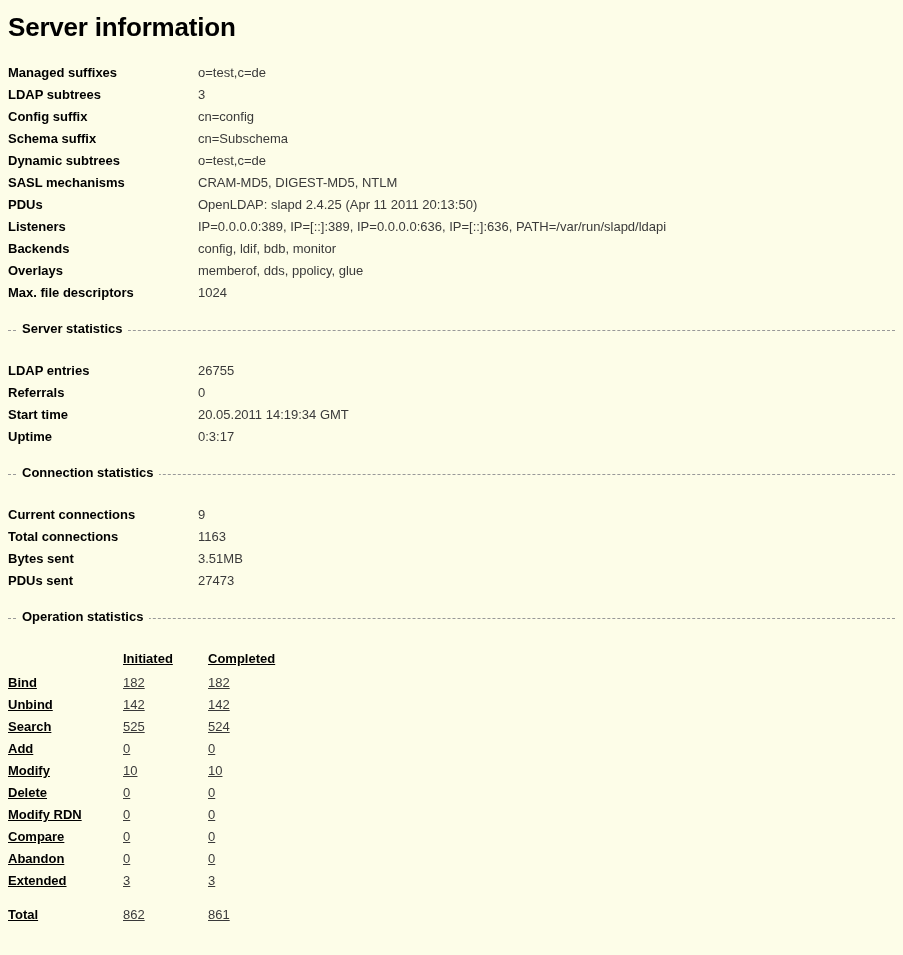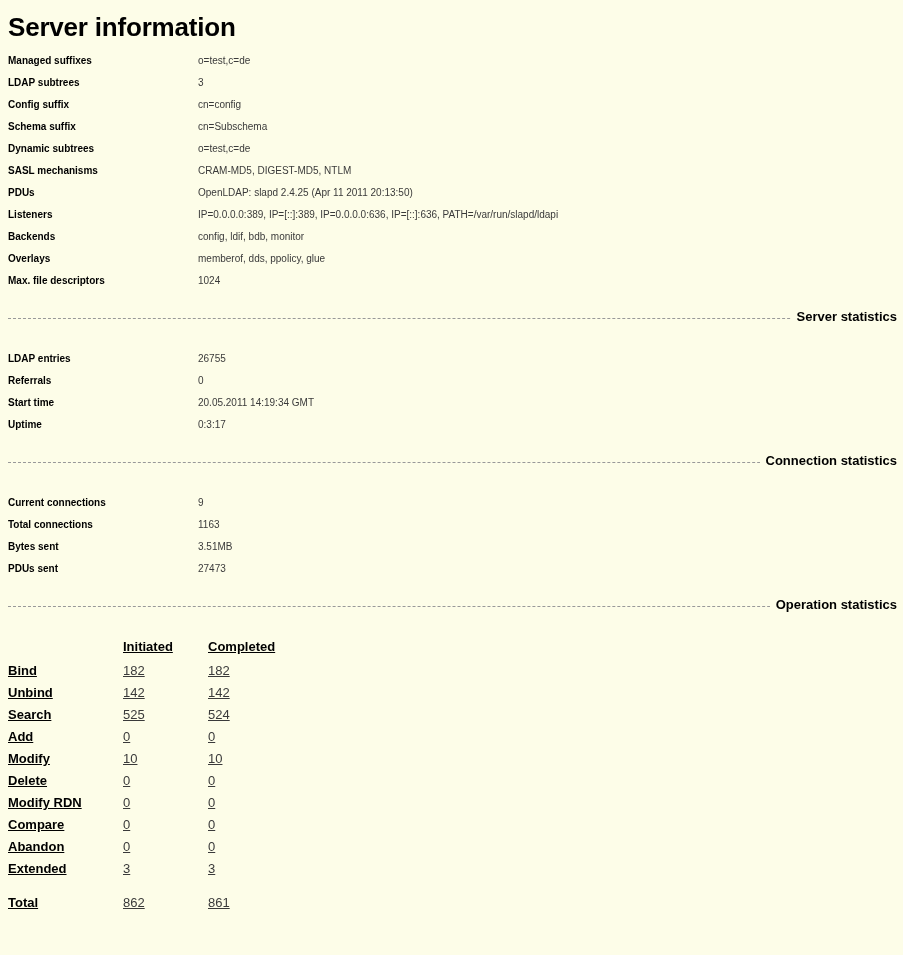--- a/index.html
+++ b/index.html
@@ -15,49 +15,48 @@
     color: #000;
   }
   .page {
     padding: 8px 0 0 8px;
     box-sizing: border-box;
     width: 903px;
   }
   h1.page-title {
     font-size: 26px;
     font-weight: bold;
-    margin: 4px 0 10px 0;
+    margin: 4px 0 22px 0;
     letter-spacing: -0.2px;
     font-family: "Liberation Sans", sans-serif;
   }
   table.kv {
     border-collapse: collapse;
     margin: 0 0 0 0;
   }
   table.kv td {
     padding: 0 0 6px 0;
     vertical-align: top;
-    font-size: 10px;
+    font-size: 13px;
     line-height: 16px;
   }
   table.kv td.k {
     font-weight: bold;
     white-space: nowrap;
     padding-right: 14px;
     width: 176px;
   }
   table.kv td.v {
     color: #3a3a3a;
     white-space: nowrap;
   }
   .section {
     margin: 14px 0 10px 0;
     position: relative;
     height: 18px;
-    text-align: right;
   }
   .section .legend {
     font-weight: bold;
     font-size: 13px;
     background: #fdfde8;
     padding: 0 6px 0 6px;
     position: relative;
     z-index: 2;
     margin-left: 8px;
     display: inline-block;

